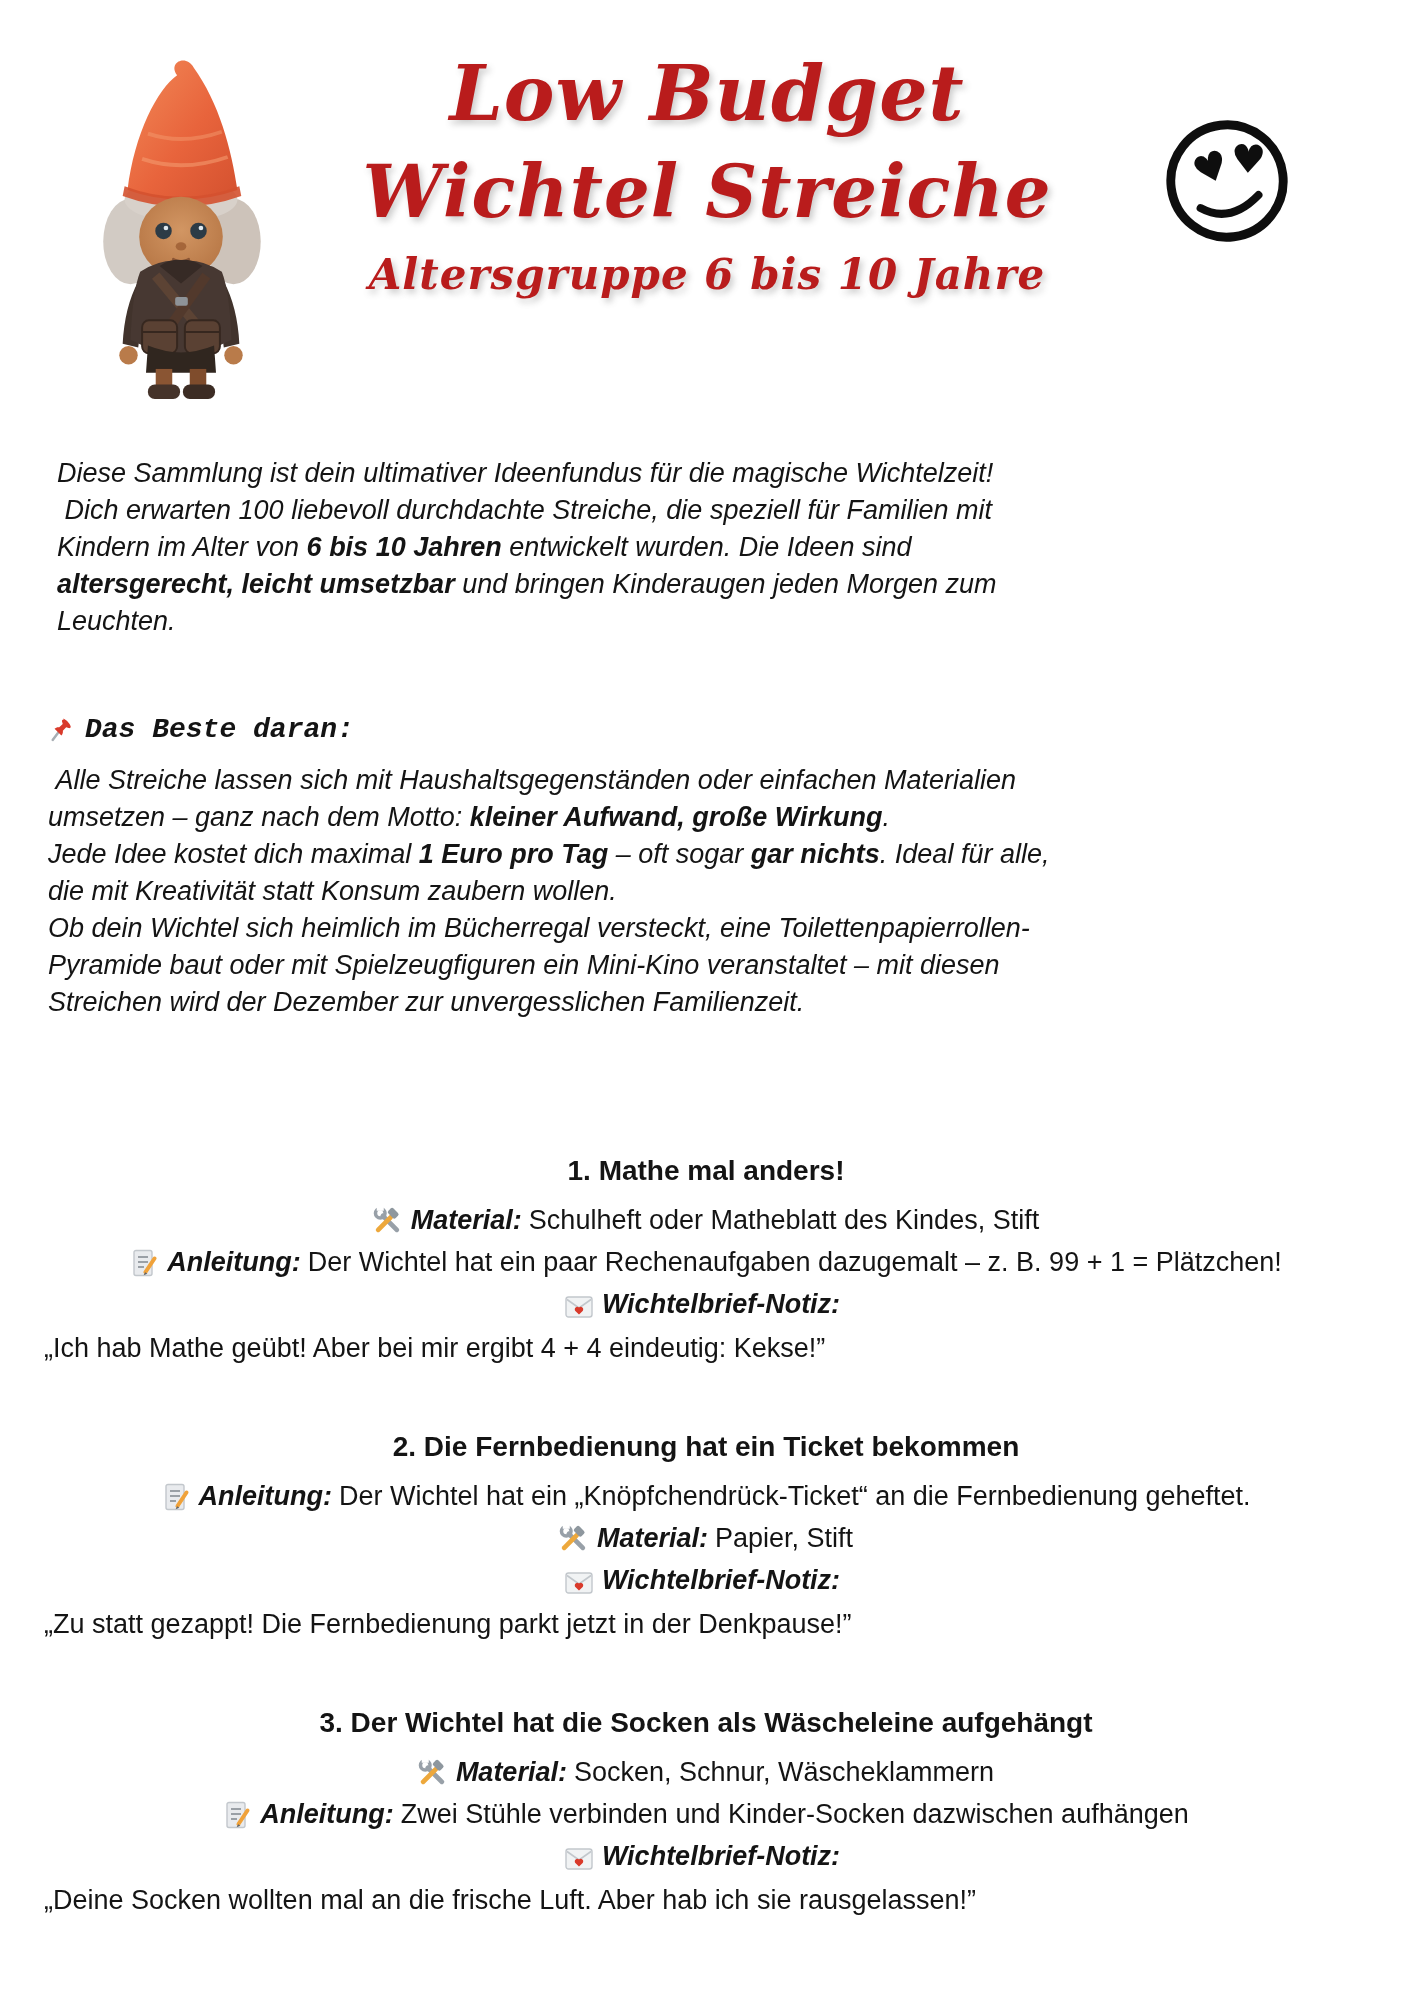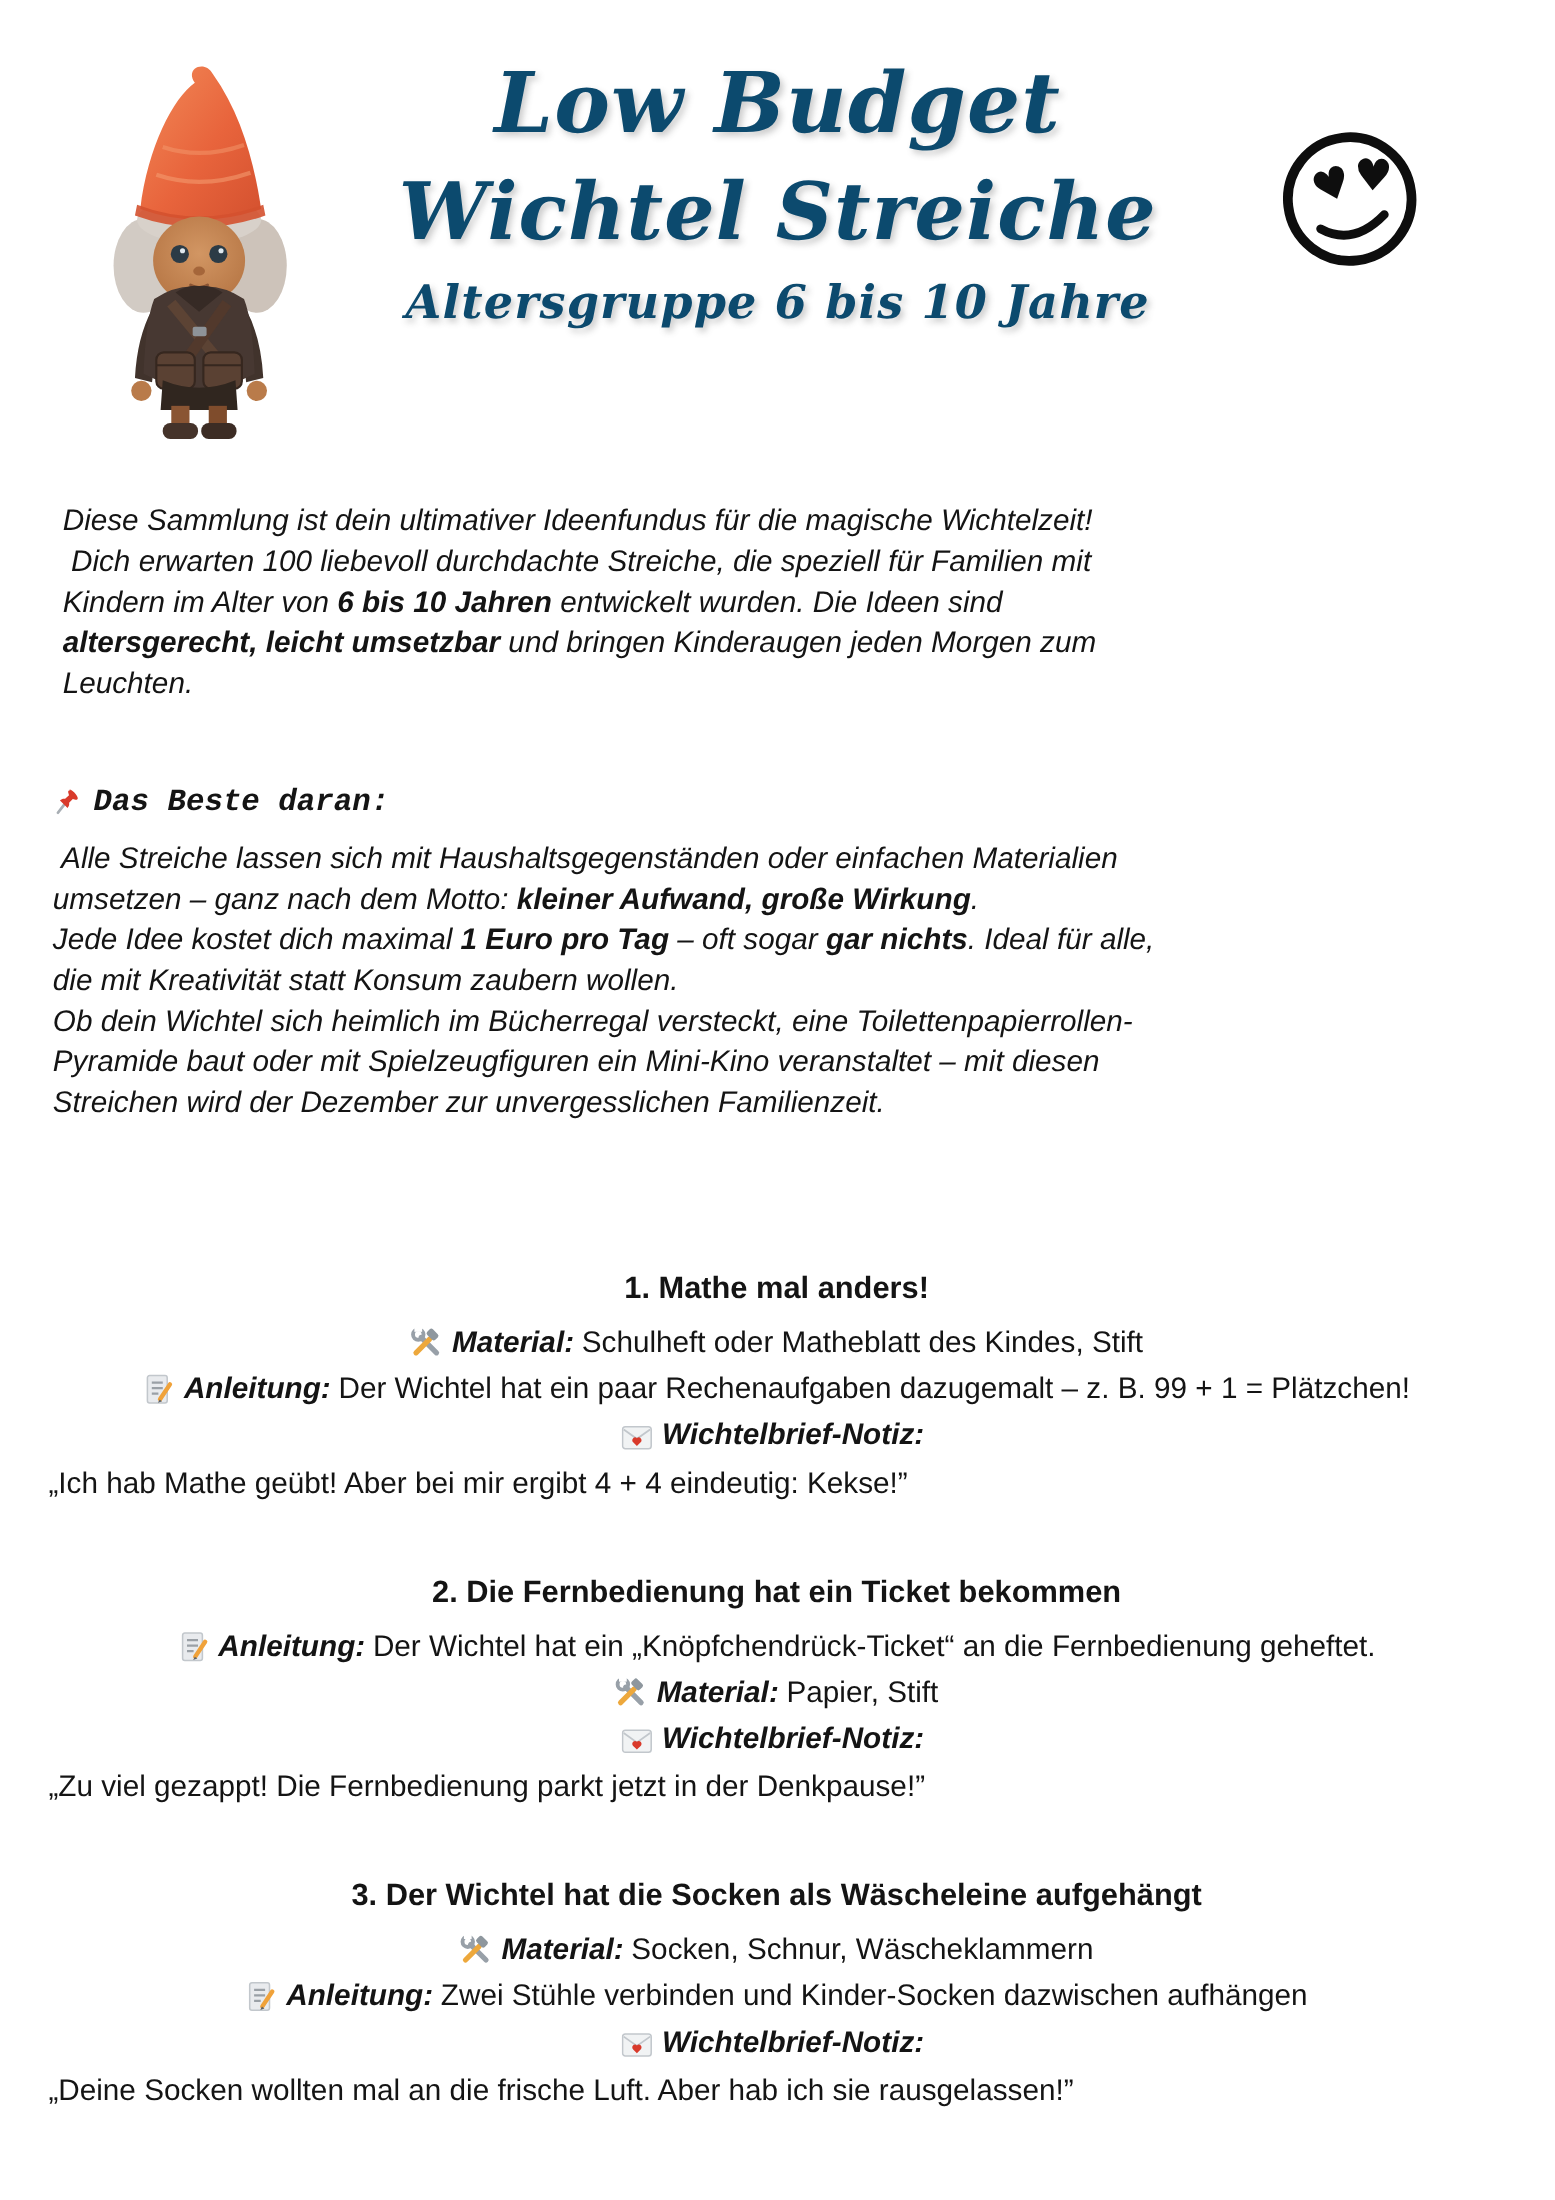--- a/index.html
+++ b/index.html
@@ -13,21 +13,21 @@
   }
 
   
   .header { position:absolute; top:0; left:0; right:0; height:430px; }
   .gnome  { position:absolute; left:72px; top:52px; width:218px; height:350px; }
   .gnome svg { width:100%; height:100%; }
   .titles { position:absolute; left:0; right:0; top:46px; text-align:center; }
   .script {
     font-family:"DejaVu Serif", serif;
     font-style:italic; font-weight:bold;
-    color:#0c4a6e;
+    color:#b91c1c;
     margin:0;
     text-shadow:3px 4px 6px rgba(90,90,90,0.30);
     letter-spacing:1px;
   }
   .t1 { font-size:76px; line-height:96px; }
   .t2 { font-size:72px; line-height:100px; }
   .sub { font-size:42px; line-height:58px; margin-top:4px; }
   .smiley { position:absolute; right:118px; top:112px; width:138px; height:138px; }
 
   
@@ -198,21 +198,21 @@
                 <rect x="3.6" y="0" width="6.8" height="4.6" fill="#ffffff"></rect>
                 <line x1="9.5" y1="9.5" x2="23" y2="23" stroke="#98a0a8" stroke-width="4.6" stroke-linecap="round"></line>
                 <line x1="5" y1="23" x2="17" y2="11" stroke="#eda83c" stroke-width="4.6" stroke-linecap="round"></line>
                 <rect x="14.5" y="3.5" width="10" height="7" rx="2" transform="rotate(45 19.5 7)" fill="#8e979e"></rect>
               </svg></span><span class="bi">Material:</span><span>Papier, Stift</span></p>
         <p class="line"><span class="ico"><svg viewBox="0 0 28 24" width="28" height="24">
                 <rect x="1" y="2" width="26" height="20" rx="2.5" fill="#f1f3f4" stroke="#c2c7cc" stroke-width="1.4"></rect>
                 <path d="M2 4.5l12 8.5 12-8.5" fill="none" stroke="#c2c7cc" stroke-width="1.6"></path>
                 <path d="M14 19.5l-3.4-3.3c-1.1-1.1-1.1-2.8 0-3.8 1-1 2.6-1 3.4.1.8-1.1 2.4-1.1 3.4-.1 1.1 1 1.1 2.7 0 3.8z" fill="#d93a2b"></path>
               </svg></span><span class="bi">Wichtelbrief-Notiz:</span></p>
-        <p class="quote">„Zu viel gezappt! Die Fernbedienung parkt jetzt in der Denkpause!”</p>
+        <p class="quote">„Zu statt gezappt! Die Fernbedienung parkt jetzt in der Denkpause!”</p>
       </article>
 
       <article class="prank">
         <h3>3. Der Wichtel hat die Socken als Wäscheleine aufgehängt</h3>
         <p class="line"><span class="ico"><svg viewBox="0 0 28 28" width="29" height="29">
                 <circle cx="7" cy="7" r="4.6" fill="none" stroke="#98a0a8" stroke-width="3.4"></circle>
                 <rect x="3.6" y="0" width="6.8" height="4.6" fill="#ffffff"></rect>
                 <line x1="9.5" y1="9.5" x2="23" y2="23" stroke="#98a0a8" stroke-width="4.6" stroke-linecap="round"></line>
                 <line x1="5" y1="23" x2="17" y2="11" stroke="#eda83c" stroke-width="4.6" stroke-linecap="round"></line>
                 <rect x="14.5" y="3.5" width="10" height="7" rx="2" transform="rotate(45 19.5 7)" fill="#8e979e"></rect>

